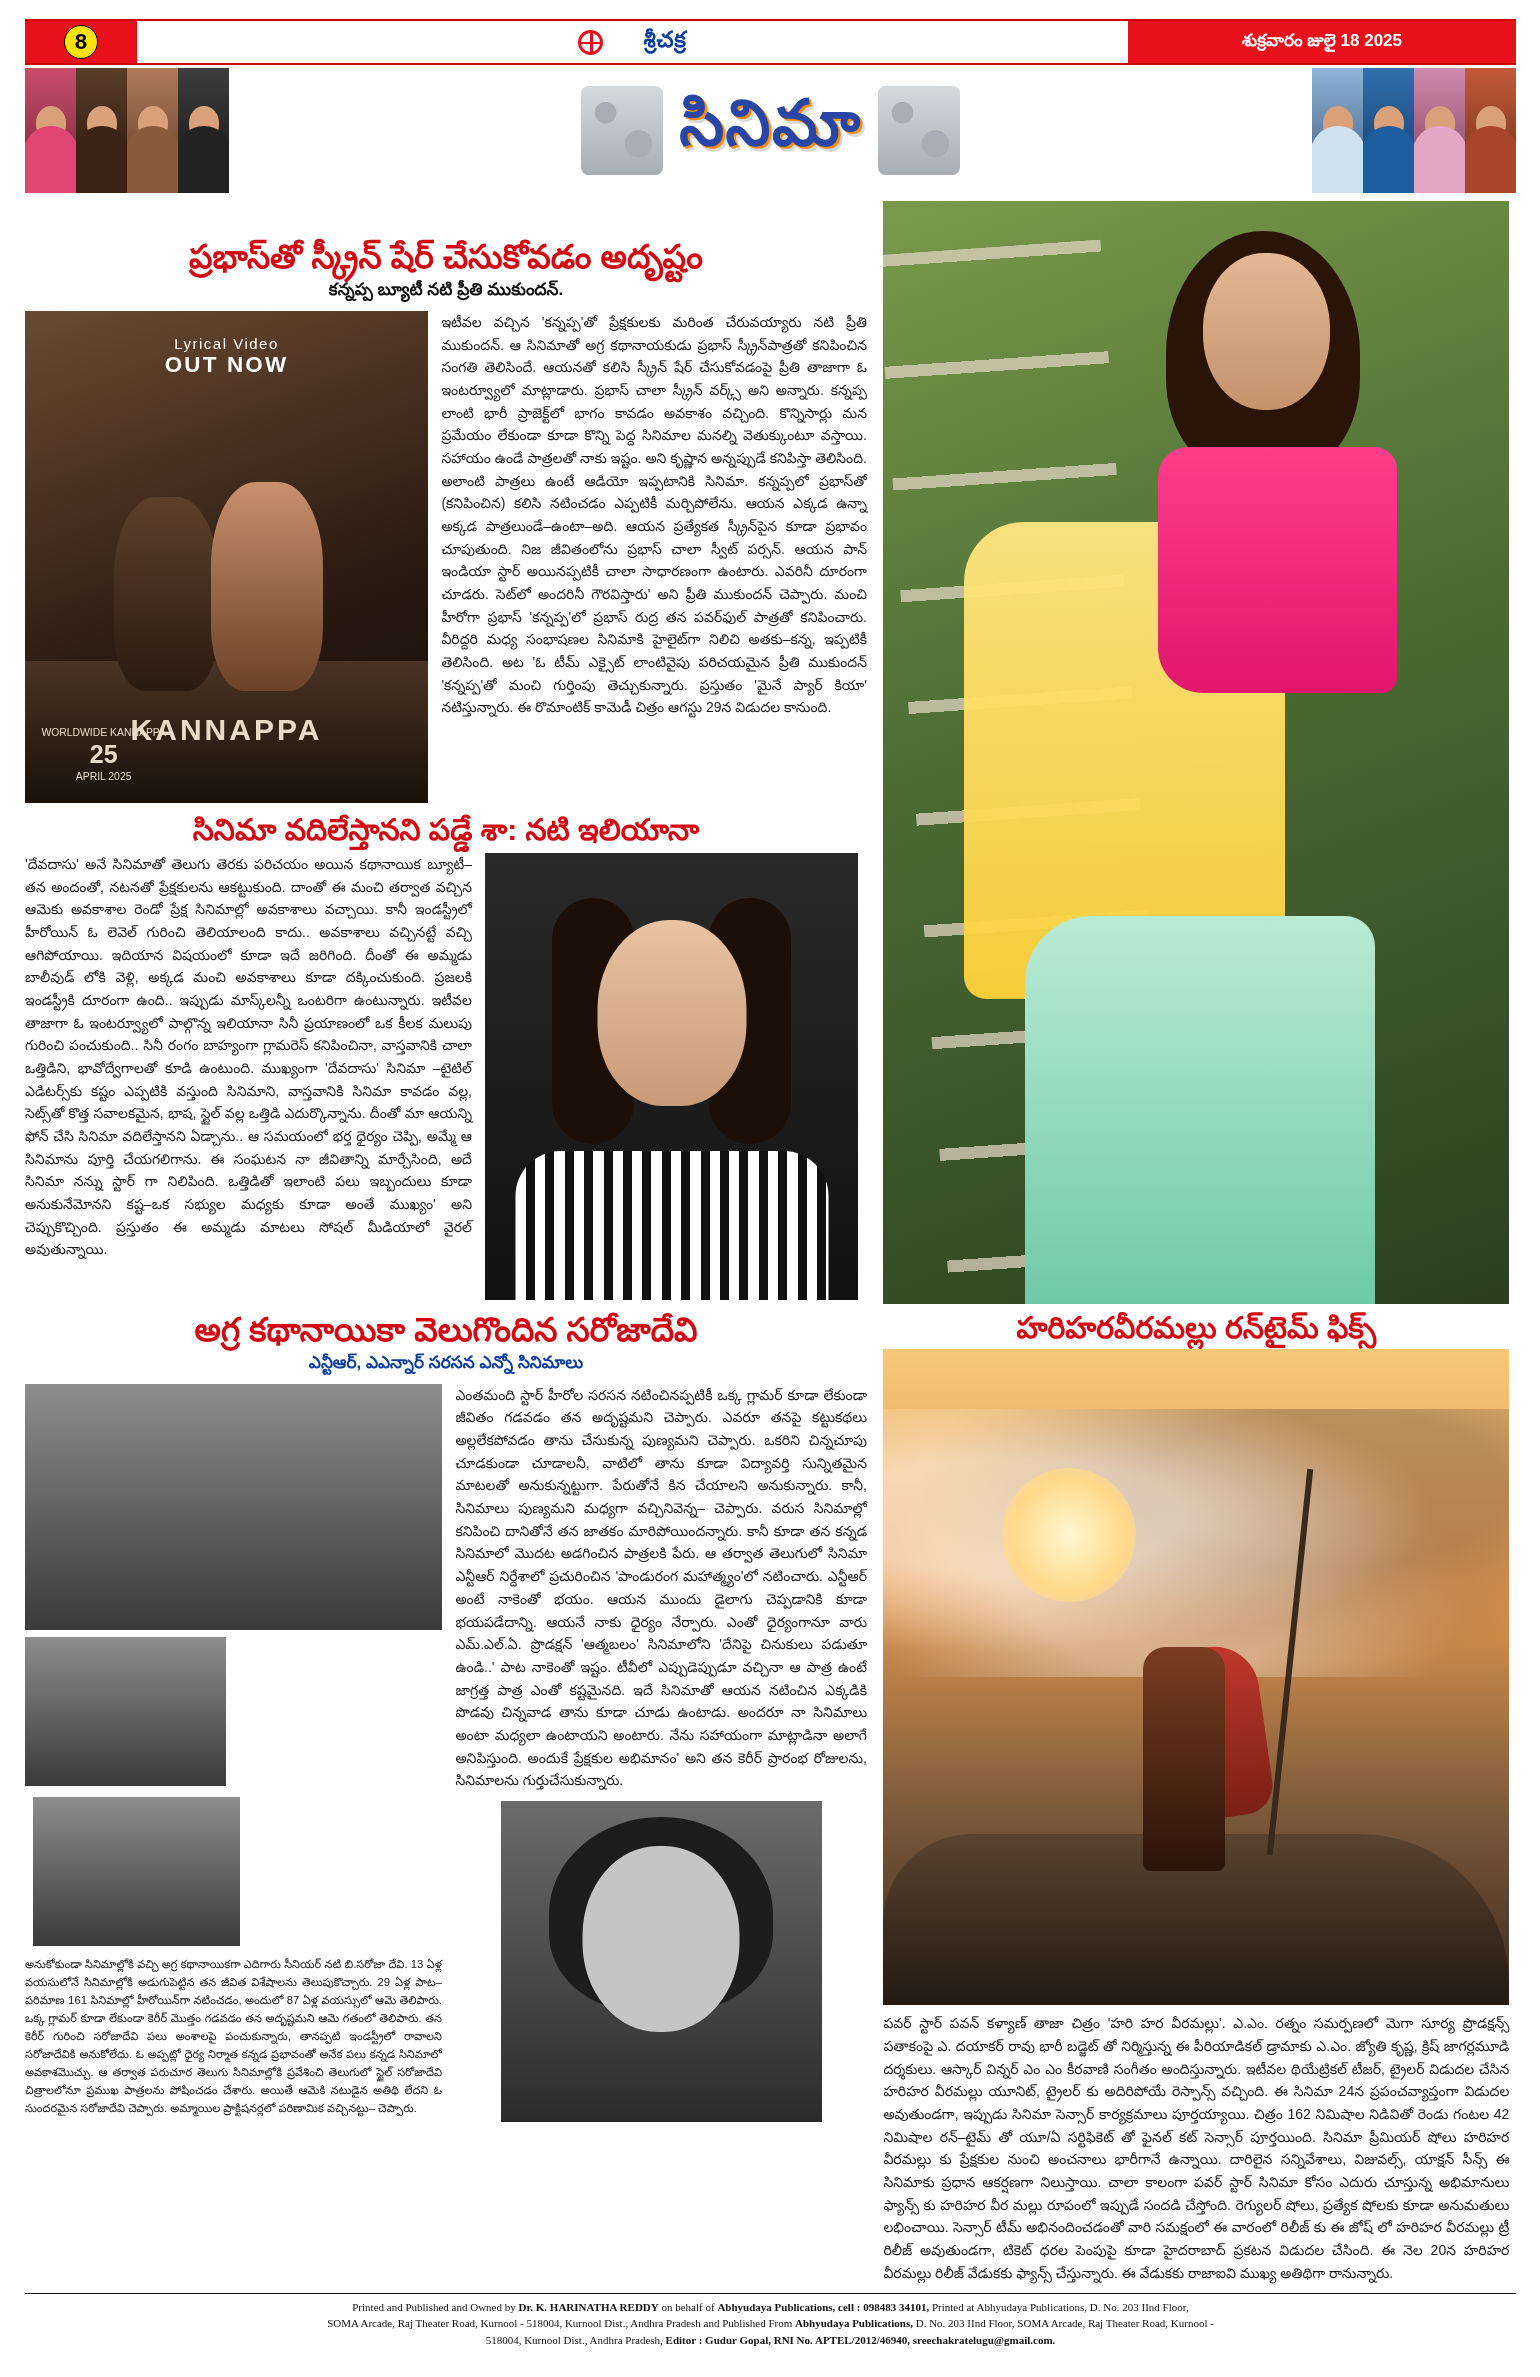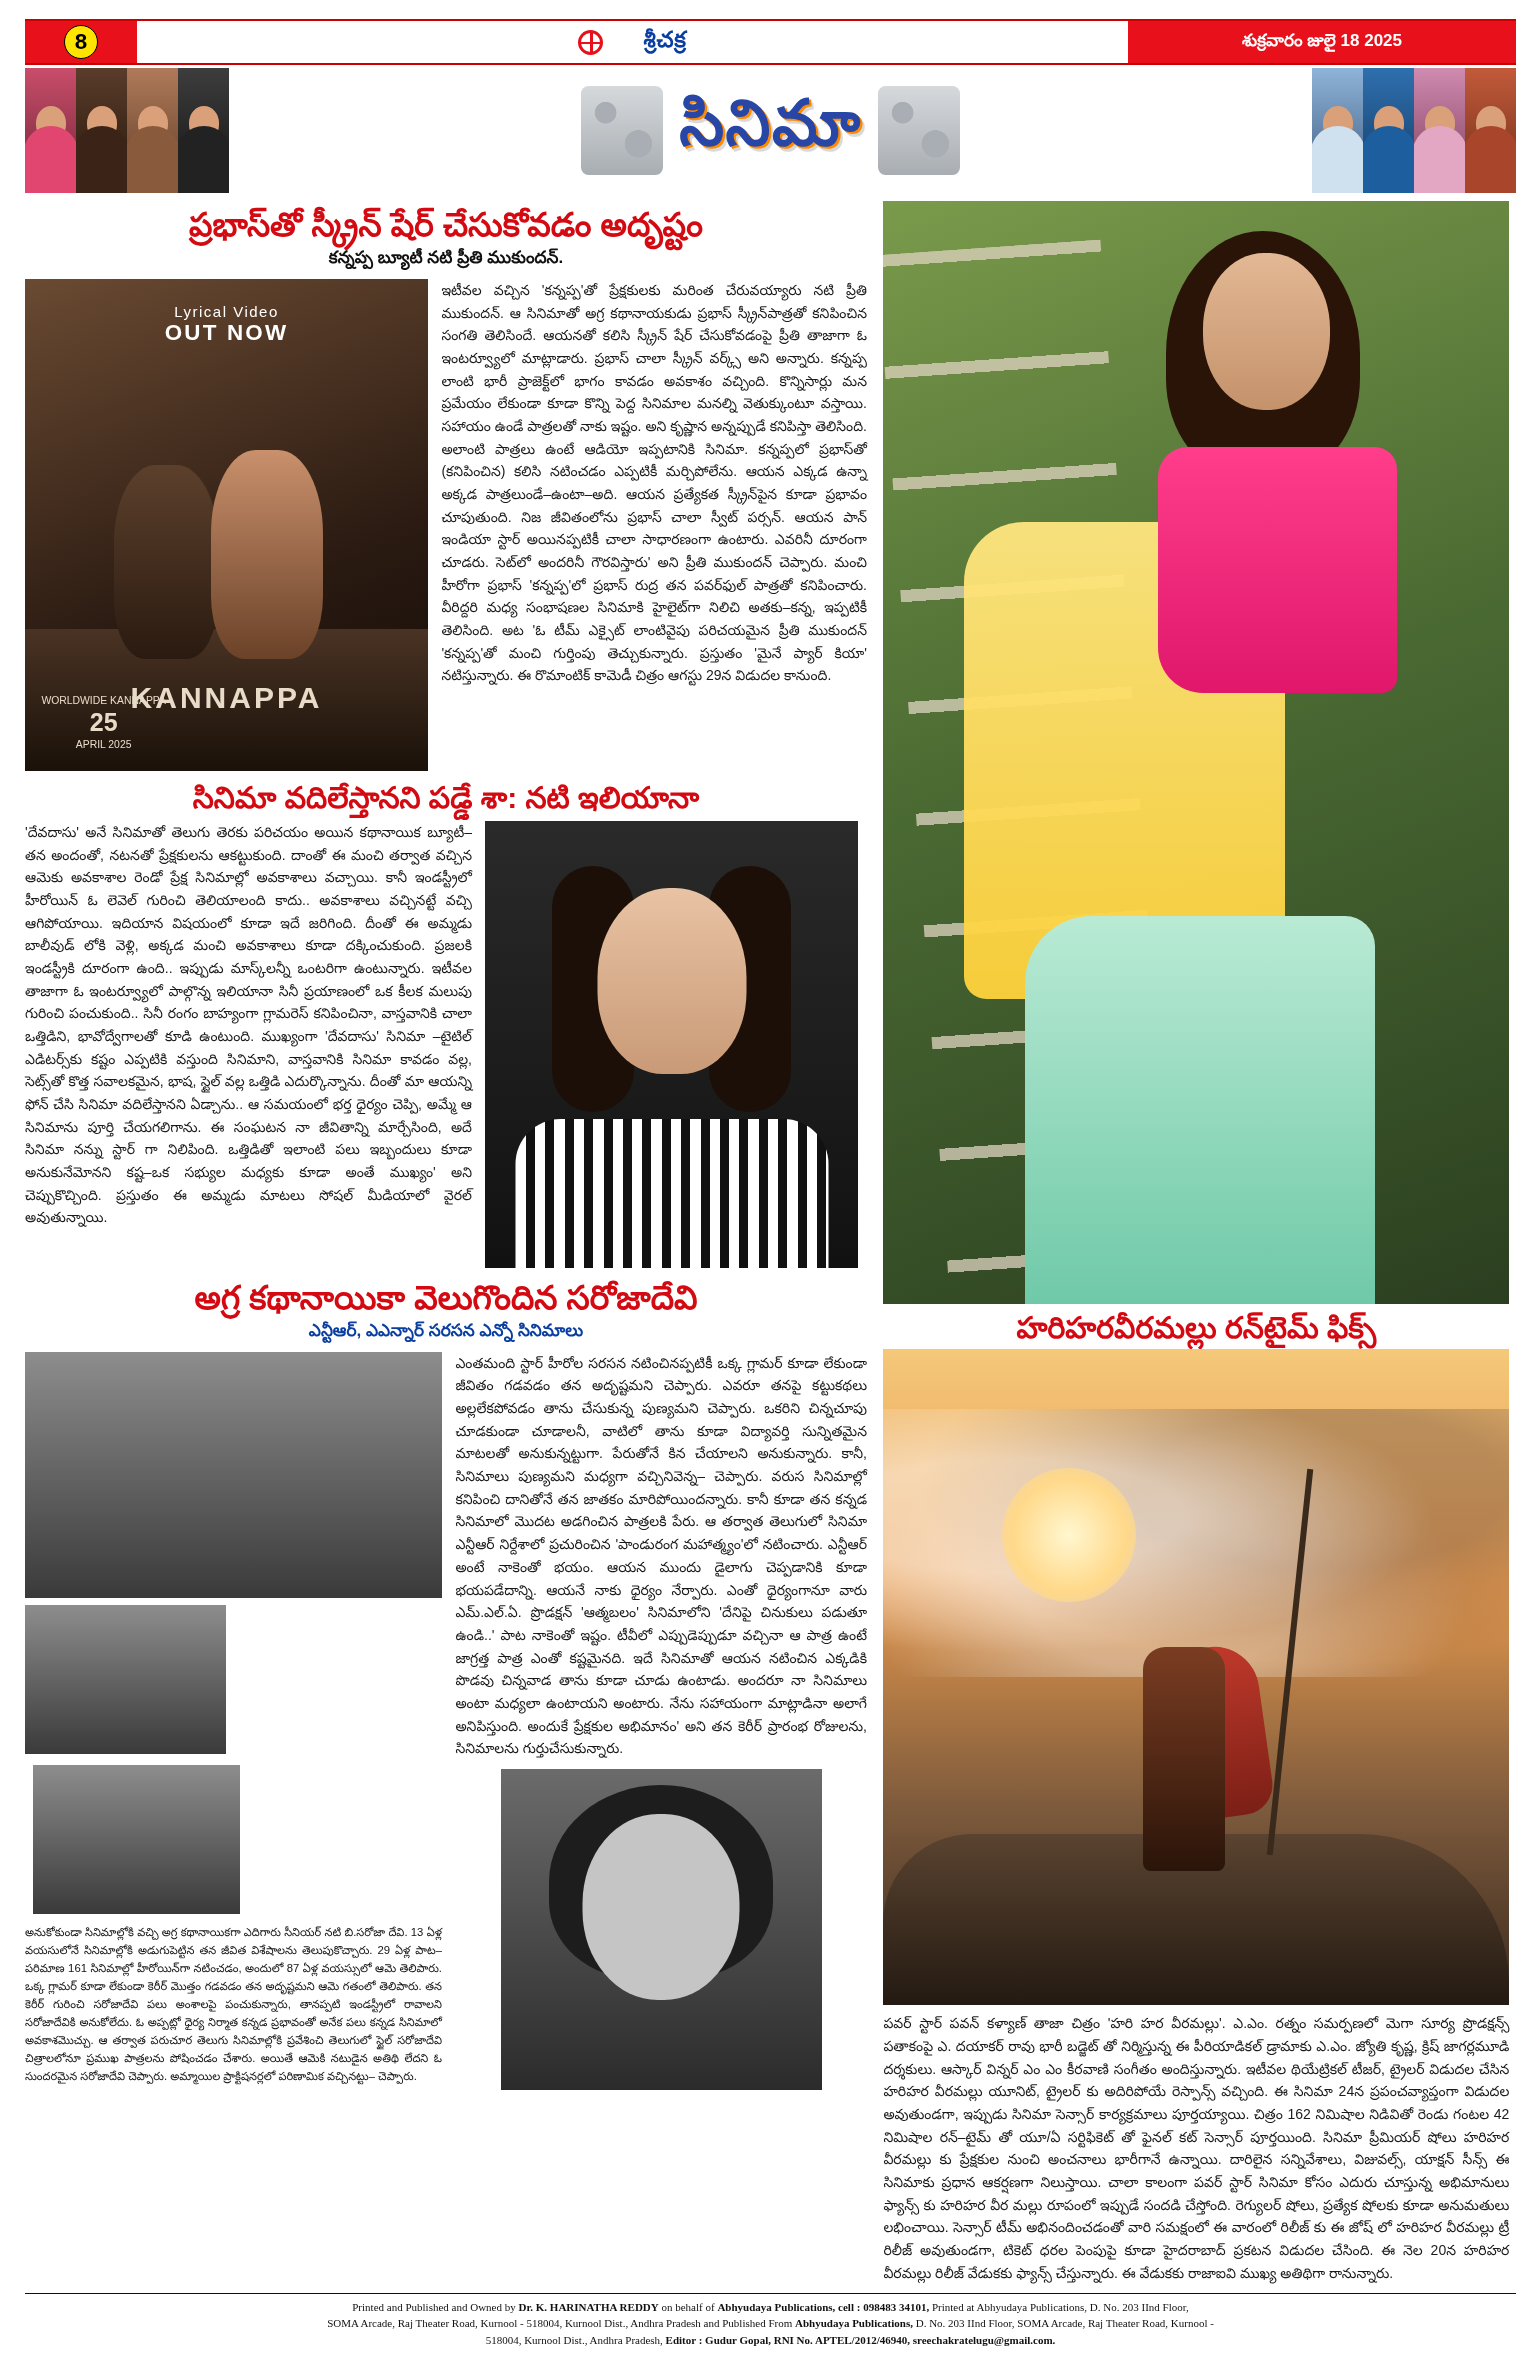--- a/index.html
+++ b/index.html
@@ -130,21 +130,21 @@
   .body-col {
     font-size: 14px;
     line-height: 1.62;
     text-align: justify;
     color: #1a1a1a;
     hyphens: auto;
   }
 
   
   .content { display: flex; gap: 16.4px; margin-top: 7.5px; }
-  .left-col { width: 842px; }
+  .left-col { width: 842px; margin-top: 32px; }
   .right-col { width: 626px; }
 
   
   .story1-head { text-align:center; margin-top: 6px; }
   .story1-body { display:flex; gap: 13.4px; margin-top: 4.5px; }
   .poster1 {
     width: 403px; height: 492px;
     background: linear-gradient(160deg,#6a4a32,#2b1b12 60%,#120b07);
     position:relative; overflow:hidden; flex:none;
   }

